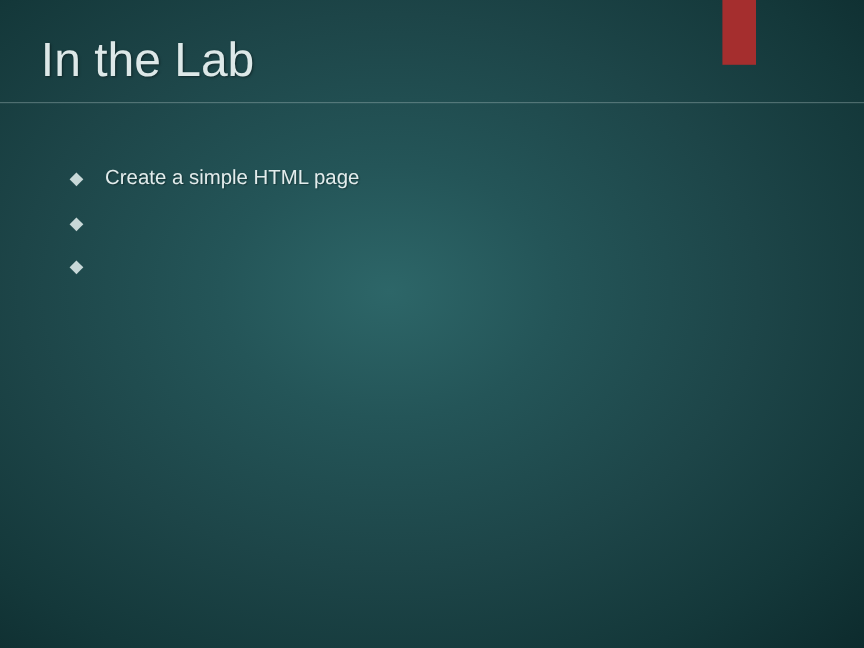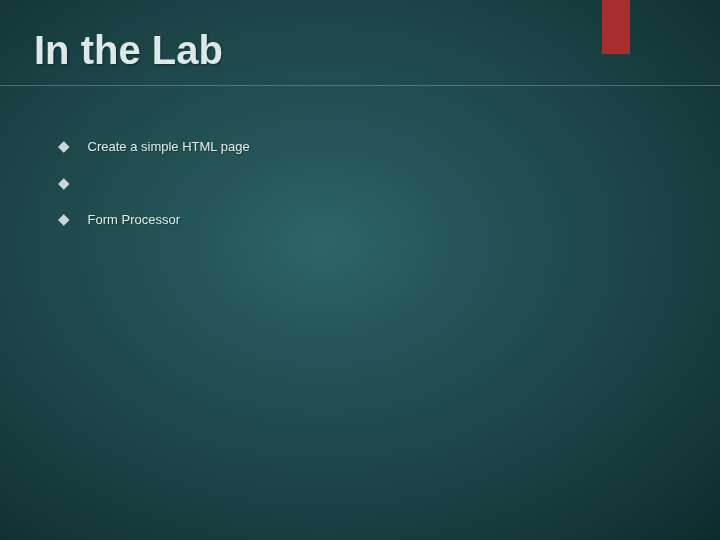--- a/index.html
+++ b/index.html
@@ -27,21 +27,21 @@
       right: 90px;
       width: 28px;
       height: 54px;
       background: #a52e2e;
     }
     .title {
       position: absolute;
       top: 28px;
       left: 34px;
       font-size: 40px;
-      font-weight: 700;
+      font-weight: 400;
       color: #dde8e8;
       text-shadow: 1px 1px 2px rgba(0,0,0,0.4);
     }
     .underline {
       position: absolute;
       top: 85px;
       left: 0;
       width: 100%;
       height: 1px;
       background: rgba(180, 200, 200, 0.35);
@@ -57,21 +57,21 @@
       align-items: baseline;
       margin-bottom: 21px;
     }
     .bullet-icon {
       font-size: 15px;
       color: #c8d8d8;
       margin-right: 18px;
       line-height: 1;
     }
     .bullet-text {
-      font-size: 13px;
+      font-size: 17px;
       color: #e2ecec;
       font-weight: 400;
       text-shadow: 1px 1px 1px rgba(0,0,0,0.3);
     }
   </style>
 </head>
 <body>
 
 <div class="slide">
   <div class="accent-bar"></div>
@@ -80,16 +80,15 @@
   <div class="content">
     <div class="bullet-item">
       <span class="bullet-icon">◆</span>
       <span class="bullet-text">Create a simple HTML page</span>
     </div>
     <div class="bullet-item">
       <span class="bullet-icon">◆</span>
     </div>
     <div class="bullet-item">
       <span class="bullet-icon">◆</span>
-      <span class="bullet-text">Form Processor</span>
     </div>
   </div>
 </div>
 
 </body></html>

